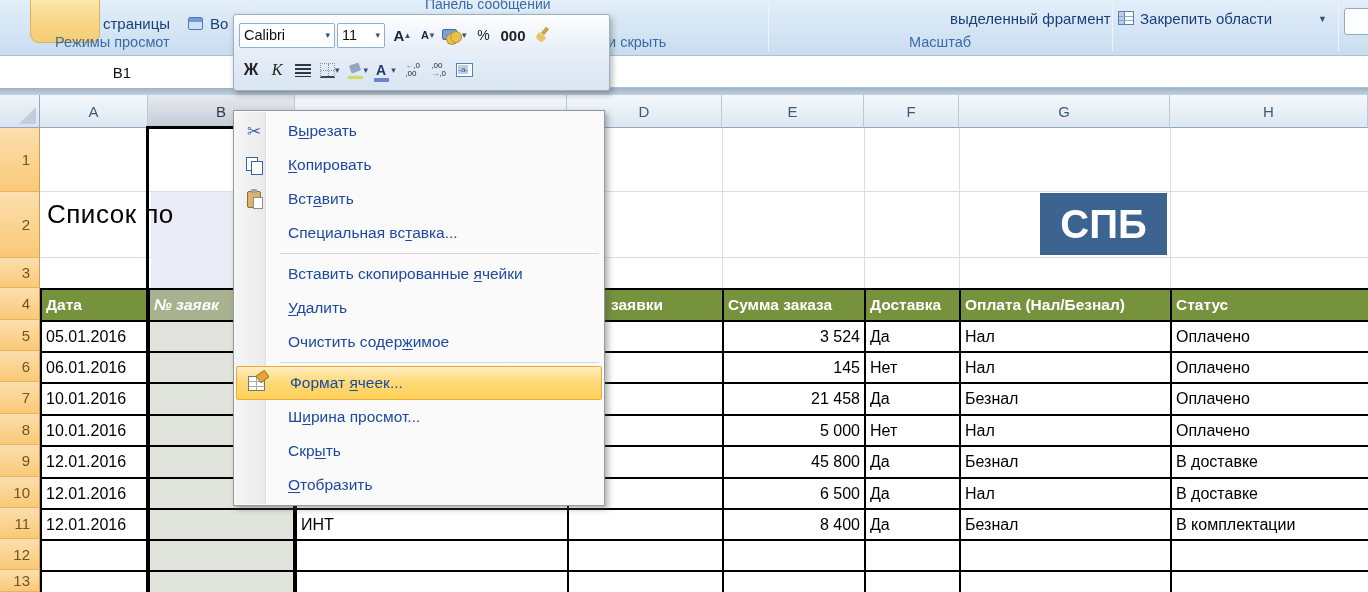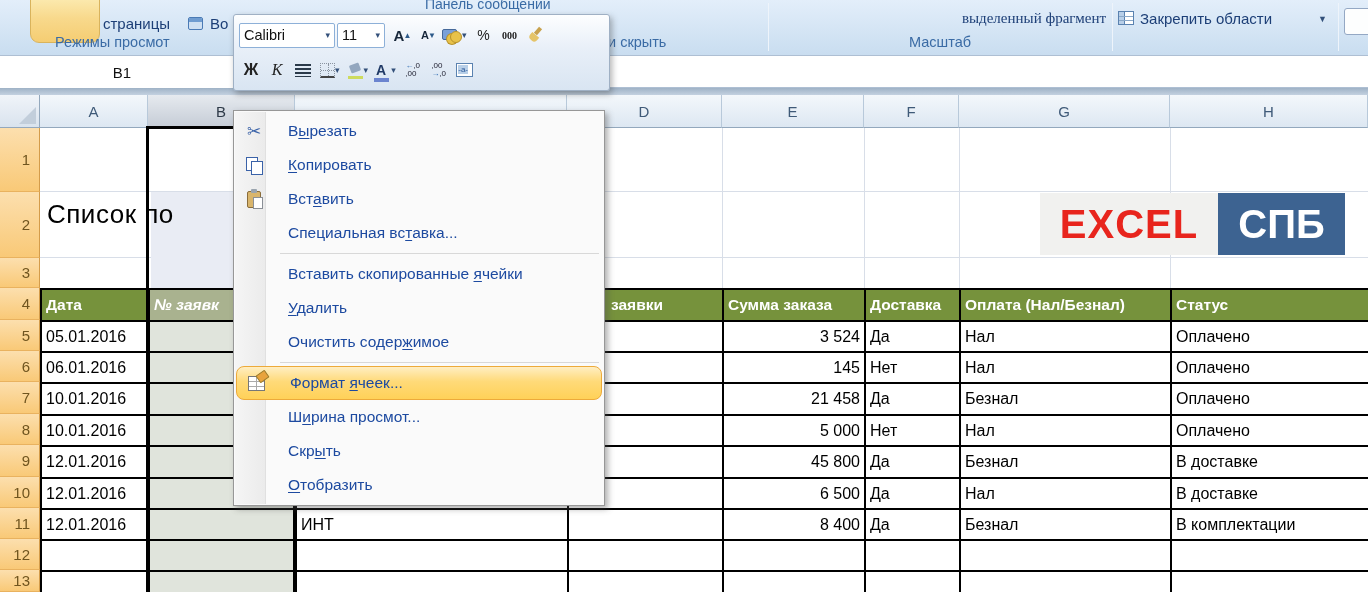--- a/index.html
+++ b/index.html
@@ -68,21 +68,21 @@
   
   #ctxmenu { left:233px; top:110px; width:372px; background:#fafafa; border:1px solid #979797;
     box-shadow:3px 3px 6px rgba(80,80,80,.45); z-index:10; padding:3px 1px; }
   #ctxmenu::before { content:""; position:absolute; left:1px; top:1px; bottom:1px; width:30px;
     background:linear-gradient(90deg,#f5f5f5,#ebebeb); border-right:1px solid #e0e0e0; }
   .mi { position:relative; display:flex; align-items:center; height:34px; padding-left:5px; }
   .mi .mico { width:28px; margin-right:20px; display:flex; align-items:center; justify-content:center; }
   .mi .mtx { font-size:15.5px; color:#1d4aa0; }
   .mi .mtx u { text-underline-offset:2px; }
   .mi.hot { background:linear-gradient(180deg,#ffeec2,#ffda79 45%,#ffd158); border:1px solid #edaa3a;
-    border-radius:8px; margin:0 1px; }
+    border-radius:2px; margin:0 1px; }
   .msep { height:1px; background:#d8d8d8; margin:3px 4px 3px 45px; }
   .ico-scissors { font-size:17px; color:#3a62a8; }
   .ico-copy { position:relative; width:16px; height:17px; }
   .ico-copy::before, .ico-copy::after { content:""; position:absolute; width:10px; height:12px;
     background:#fff; border:1.5px solid #3a62a8; }
   .ico-copy::before { left:0; top:0; } .ico-copy::after { left:5px; top:4px; }
   .ico-paste { position:relative; width:14px; height:17px; background:#d9b56c; border:1.5px solid #8a6d3b; border-radius:2px; }
   .ico-paste::before { content:""; position:absolute; left:3px; top:-3px; width:6px; height:4px; background:#9aa4ae; border-radius:1px; }
   .ico-paste::after { content:""; position:absolute; right:-3px; bottom:-2px; width:8px; height:10px; background:#fff; border:1px solid #8a8f96; }
   .ico-fmt { position:relative; width:17px; height:15px; background:#fff; border:1px solid #777; }
@@ -123,37 +123,37 @@
     background:#7aa0d8; border:1px solid #46699a; border-radius:2px; }
   .ico-coins::after { content:""; position:absolute; right:0; bottom:0; width:10px; height:10px; border-radius:50%;
     background:#e8c24a; border:1px solid #b8922a; box-shadow:-4px 2px 0 -1px #e8c24a, -4px 2px 0 0 #b8922a; }
   .ico-brush { position:relative; width:16px; height:16px; }
   .ico-brush::before { content:""; position:absolute; left:8px; top:0; width:4px; height:8px; background:#c8a24e; transform:rotate(40deg); }
   .ico-brush::after { content:""; position:absolute; left:1px; top:7px; width:9px; height:7px; background:#e5c469; transform:rotate(40deg); border-radius:0 0 4px 4px; }
   .ico-dec { display:flex; flex-direction:column; line-height:1; font-size:8px; color:#223; }
   .ico-dec .b { color:#2d6ab0; }
   .ico-cellfmt { width:17px; height:14px; border:1px solid #5a82b0; background:#fff; position:relative; }
   .ico-cellfmt::before { content:"-a-"; position:absolute; left:1px; top:1px; font-size:8px; color:#2d5a9a; background:#b8cfe8; }
-  .mtb-num { font-size:10px; font-weight:bold;font-family:Liberation Serif, serif; }
+  .mtb-num { font-size:15px; font-weight:bold; }
   .mtb-pct { font-size:14px; }
 </style>
 </head>
 <body>
 
 <div id="stage">
 
   <div id="ribbon" class="abs"></div>
   <div id="yellow-btn" class="abs"></div>
   <div class="abs rtext" style="left:103px;top:15px;">страницы</div>
   <div class="abs win-icon" style="left:188px;top:17px;"></div>
   <div class="abs rtext" style="left:210px;top:15px;">Во весь экран</div>
   <div class="abs rlabel" style="left:55px;top:34px;width:180px;">Режимы просмот</div>
   <div class="abs rlabel" style="left:425px;top:-4px;font-size:14px;">Панель сообщений</div>
   <div class="abs rlabel" style="left:608px;top:34px;">и скрыть</div>
-  <div class="abs rtext" style="left:912px;top:10px;width:194px;text-align:right;font-family:Liberation Serif, serif;">выделенный фрагмент</div>
+  <div class="abs rtext" style="left:950px;top:10px;width:194px;text-align:left;">выделенный фрагмент</div>
   <div class="abs rlabel" style="left:870px;top:34px;width:140px;text-align:center;">Масштаб</div>
   <div class="abs gsep" style="left:768px;"></div>
   <div class="abs gsep" style="left:1112px;"></div>
   <div class="abs gsep" style="left:1338px;"></div>
   <div class="abs freeze-icon" style="left:1118px;top:11px;"></div>
   <div class="abs rtext" style="left:1140px;top:10px;">Закрепить области</div>
   <div class="abs dd" style="left:1318px;top:14px;">▼</div>
   <div id="rt-box" class="abs"></div>
 
   <div id="fbar" class="abs"></div>
@@ -196,21 +196,20 @@
   <div class="abs gline-v" style="left:959px;"></div>
   <div class="abs gline-v" style="left:1170px;"></div>
 
   <div id="b-tint" class="abs"></div>
   <div class="abs selbar" style="left:146px;top:126px;width:3px;height:466px;"></div>
   <div class="abs selbar" style="left:293px;top:126px;width:3px;height:466px;"></div>
   <div class="abs selbar" style="left:146px;top:126px;width:150px;height:3px;"></div>
 
   <div id="title-cell" class="abs">Список по</div>
   <div id="logo" class="abs">
-    <div class="lg-left">EXCEL</div>
     <div class="lg-right">СПБ</div>
   </div>
 
   <div id="ordertable">
     <table>
       <colgroup>
           <col style="width:108px">
           <col style="width:147px">
           <col style="width:272px">
           <col style="width:155px">

